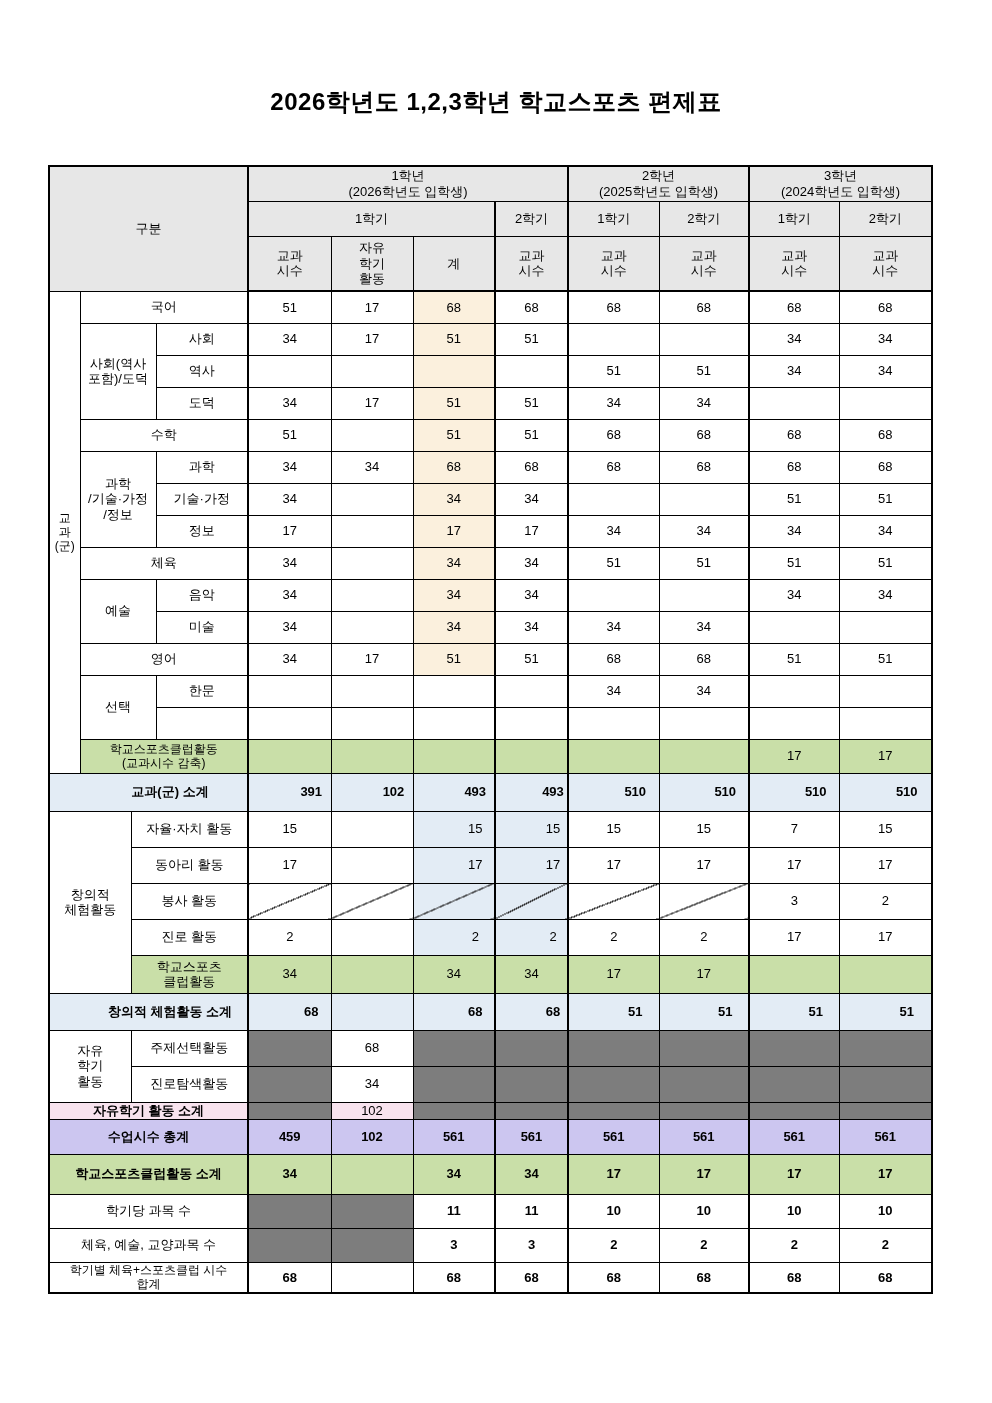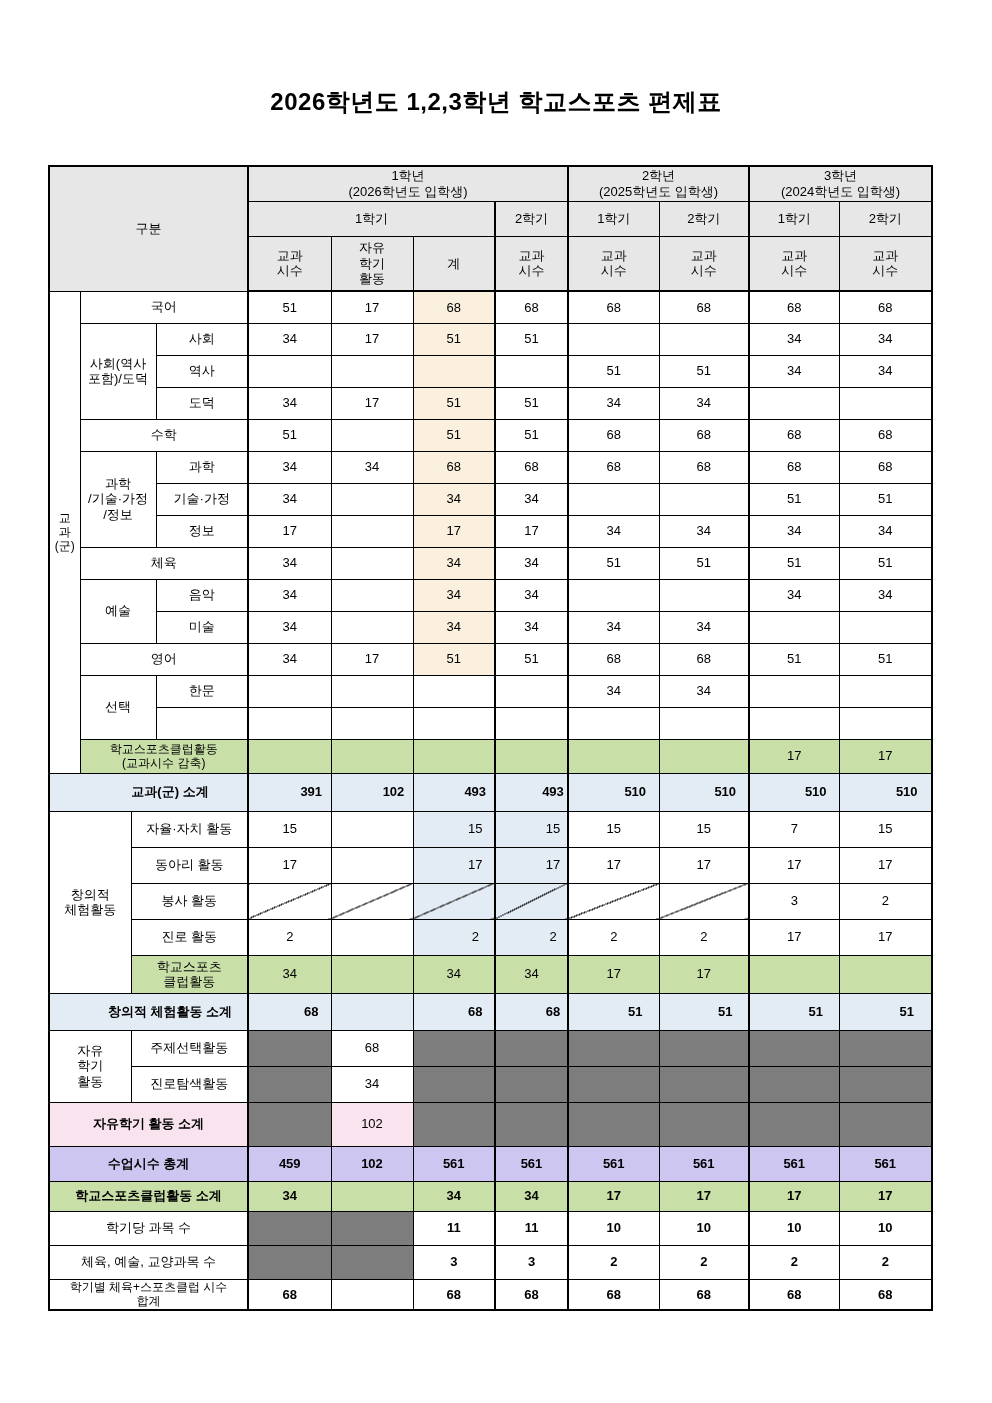--- a/index.html
+++ b/index.html
@@ -372,21 +372,21 @@
         <td colspan="2" class="lab">진로탐색활동</td>
         <td class="na tl"></td>
         <td class="">34</td>
         <td class="na"></td>
         <td class="na tl"></td>
         <td class="na tl"></td>
         <td class="na"></td>
         <td class="na tl"></td>
         <td class="na"></td>
       </tr>
-      <tr style="height: 44px; border-radius: 10px;">
+      <tr style="height: 17px; border-radius: 10px;">
         <td colspan="4" class="lab pnk b">자유학기 활동 소계</td>
         <td class="na tl"></td>
         <td class="pnk">102</td>
         <td class="na"></td>
         <td class="na tl"></td>
         <td class="na tl"></td>
         <td class="na"></td>
         <td class="na tl"></td>
         <td class="na"></td>
       </tr>
@@ -394,21 +394,21 @@
         <td colspan="4" class="lab pur b">수업시수 총계</td>
         <td class="pur b tl">459</td>
         <td class="pur b">102</td>
         <td class="pur b">561</td>
         <td class="pur b tl">561</td>
         <td class="pur b tl">561</td>
         <td class="pur b">561</td>
         <td class="pur b tl">561</td>
         <td class="pur b">561</td>
       </tr>
-      <tr style="height: 30px; margin-left: 24px;">
+      <tr style="height: 40px; margin-left: 24px;">
         <td colspan="4" class="lab grn b">학교스포츠클럽활동 소계</td>
         <td class="grn b tl">34</td>
         <td class="grn"></td>
         <td class="grn b">34</td>
         <td class="grn b tl">34</td>
         <td class="grn b tl">17</td>
         <td class="grn b">17</td>
         <td class="grn b tl">17</td>
         <td class="grn b">17</td>
       </tr>

